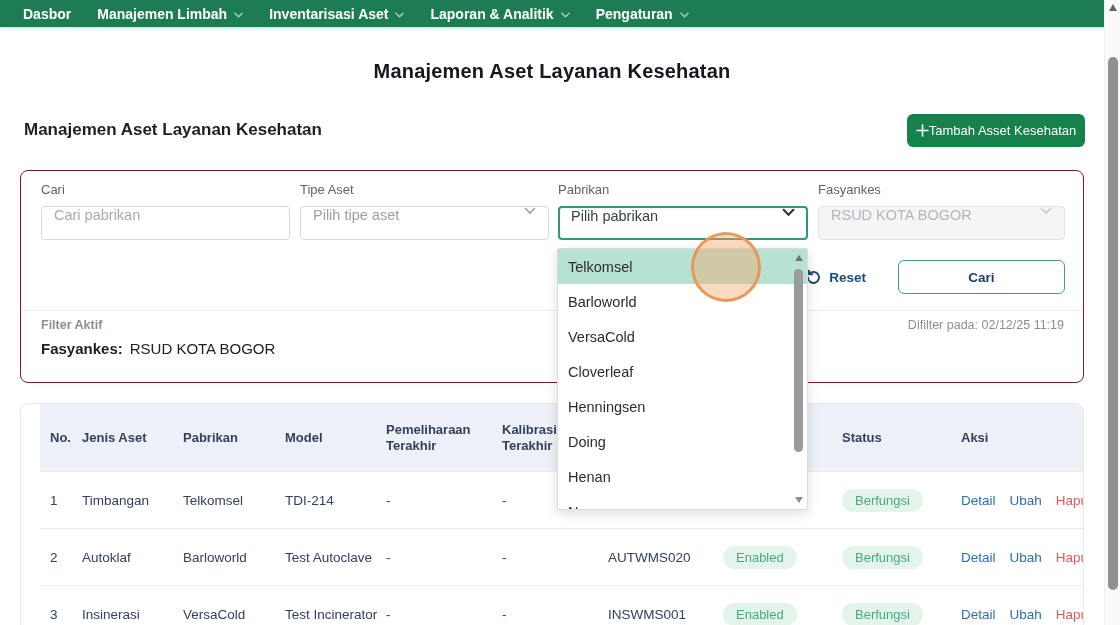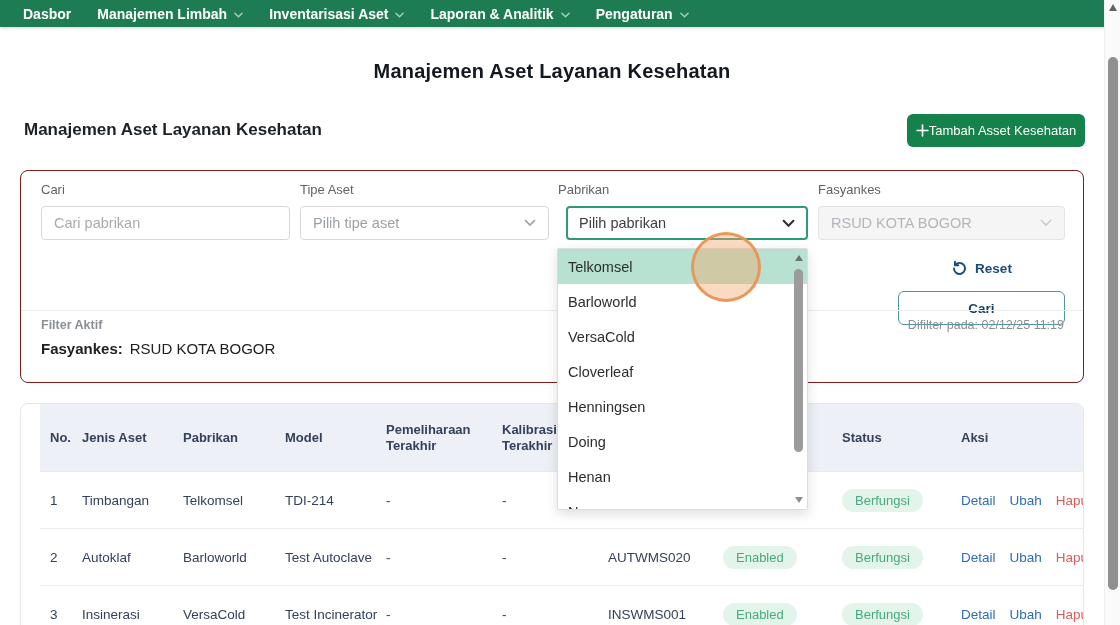--- a/index.html
+++ b/index.html
@@ -24,31 +24,31 @@
     background:var(--button-green,#15814b); border:none; border-radius:6px; color:#fff;
     font-size:13px; font-family:inherit; display:flex; align-items:center; justify-content:center;
     cursor:pointer; }
 
   
   .filter-card { position:absolute; left:20px; top:170px; width:1064px; height:213px;
     background:#fff; border:1px solid #7f1d1d; border-radius:8px; }
   .fgroup { position:absolute; top:11px; }
   .fgroup .flabel { font-size:13px; color:#5f6368; margin-bottom:9px; }
   .control { height:34px; border:1px solid #d9d9d9; border-radius:4px; background:#fff;
-    display:flex; align-items:center; padding:0 12px; font-size:14.5px; color:#3c4043;
+    display:flex; align-items:flex-start; padding:0 12px; font-size:14.5px; color:#3c4043;
     justify-content:space-between; cursor:pointer; }
   .control input { border:none; outline:none; width:100%; font-size:14.5px;
     font-family:inherit; color:#3c4043; background:transparent; }
   .control input::placeholder { color:#a6abb0; }
   .muted-value { color:#9aa0a6; }
-  .control.focused { border:2px solid var(--focus-green,#2f9a76); padding:0 11px;margin-left:8px; }
+  .control.focused { border:2px solid var(--focus-green,#2f9a76); padding:0 11px; }
   .control.disabled { background:#f5f5f5; border-color:#e3e3e3; cursor:default; }
   .control.disabled .val { color:#b0b6bb; }
   .sel-chev { display:flex; }
-  .btn-row { position:absolute; top:89px; right:18px; display:flex; align-items:center; gap:14px;flex-direction:column; }
+  .btn-row { position:absolute; top:89px; right:18px; display:flex; align-items:center; gap:32px; }
   .reset-link { display:flex; align-items:center; gap:7px; color:var(--reset-blue,#1b4c77);
     font-size:13.5px; font-weight:600; cursor:pointer; background:none; border:none; font-family:inherit; }
   .cari-btn { width:167px; height:34px; border:1px solid #4d94a1; border-radius:6px;
     background:#fff; color:#173e5e; font-size:13.5px; font-weight:600; font-family:inherit; cursor:pointer; }
   .fdivider { position:absolute; left:0; right:0; top:139px; border-top:1px solid #ededed; }
   .active-title { position:absolute; left:20px; top:147px; font-size:12.5px; font-weight:700; color:#8a8f94; }
   .active-line { position:absolute; left:20px; top:169px; font-size:15px; color:#202124; }
   .active-line b { font-weight:700; margin-right:7px; }
   .filtered-at { position:absolute; right:19px; top:147px; font-size:12.5px; color:#8a8f94; }
 

